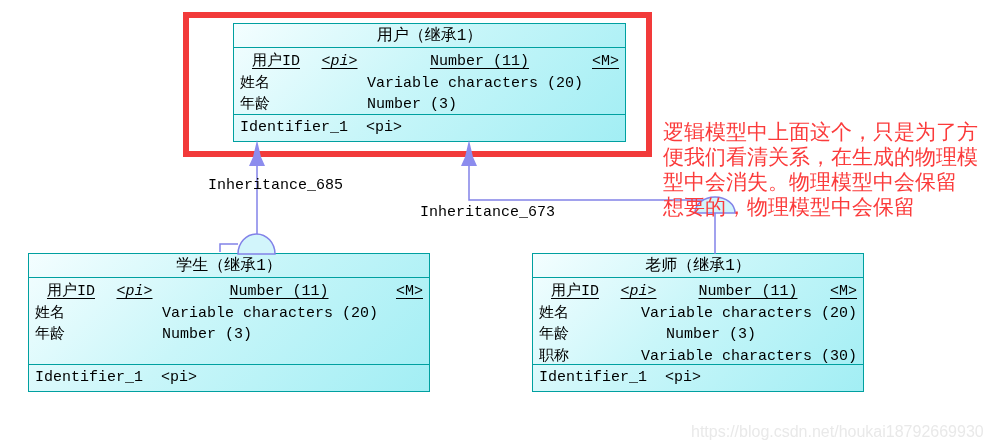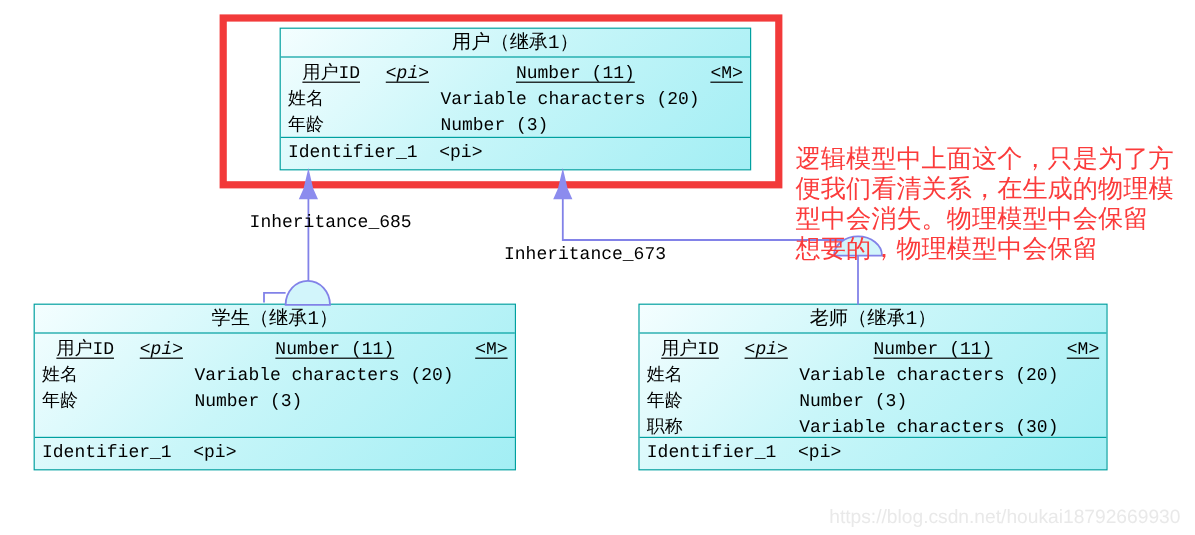--- a/index.html
+++ b/index.html
@@ -29,21 +29,21 @@
   .a-type { flex:1; }
   .a-m    { text-align:right; }
   .u { text-decoration:underline; text-underline-offset:3px;text-align:center; }
   .entity-id {
     position:absolute; left:0; right:0; bottom:0; height:27px;
     border-top:1px solid #00a0a0; font-size:15px;
     padding:4px 6px 0 6px; white-space:pre;
   }
   #entity-user    { left:233px; top:23px;  width:393px; height:119px; }
   #entity-student { left:28px;  top:253px; width:402px; height:139px; }
-  #entity-teacher { left:532px; top:253px; width:391px; height:139px; }
+  #entity-teacher { left:532px; top:253px; width:332px; height:139px; }
   
   #highlight-rect {
     position:absolute; left:183px; top:12px; width:469px; height:145px;
     border:6px solid #f23a3a; background:transparent;
   }
   
   #connector-layer { position:absolute; left:0; top:0; width:996px; height:446px; }
   
   .inh-label {
     position:absolute; font-size:15px; color:#000; white-space:nowrap;margin-left:18px;

